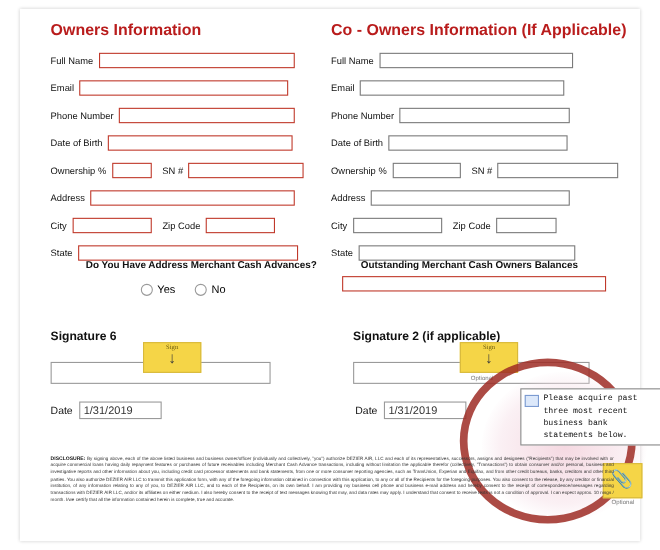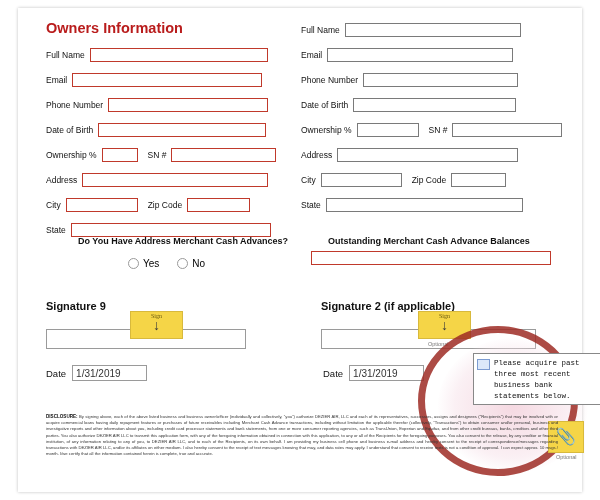--- a/index.html
+++ b/index.html
@@ -321,20 +321,21 @@
       <div class="finput w-zip"></div>
     </div>
 
     <div class="frow">
       <span class="flabel">State</span>
       <div class="finput w-state"></div>
     </div>
   </div>
 
   <div class="col-right">
+    <div class="section-title right">Co - Owners Information (If Applicable)</div>
 
     <div class="frow">
       <span class="flabel">Full Name</span>
       <div class="finput plain rw-fullname"></div>
     </div>
 
     <div class="frow">
       <span class="flabel">Email</span>
       <div class="finput plain rw-email"></div>
     </div>
@@ -379,25 +380,25 @@
     <span class="radio-opt">
       <span class="radio"></span>
       <span>Yes</span>
     </span>
     <span class="radio-opt">
       <span class="radio"></span>
       <span>No</span>
     </span>
   </div>
 
-  <div class="balance-title">Outstanding Merchant Cash Advance Balances</div>
+  <div class="balance-title">Outstanding Merchant Cash Owners Balances</div>
   <div class="balance-input"></div>
 
   <div class="sig-left">
-    <div class="sig-title">Signature 9</div>
+    <div class="sig-title">Signature 6</div>
     <div class="sig-line"></div>
   </div>
 
   <div class="sig-right">
     <div class="sig-title">Signature 2 (if applicable)</div>
     <div class="sig-line r"></div>
   </div>
 
   <div class="sign-badge badge-left">
     <div class="txt">Sign</div>

